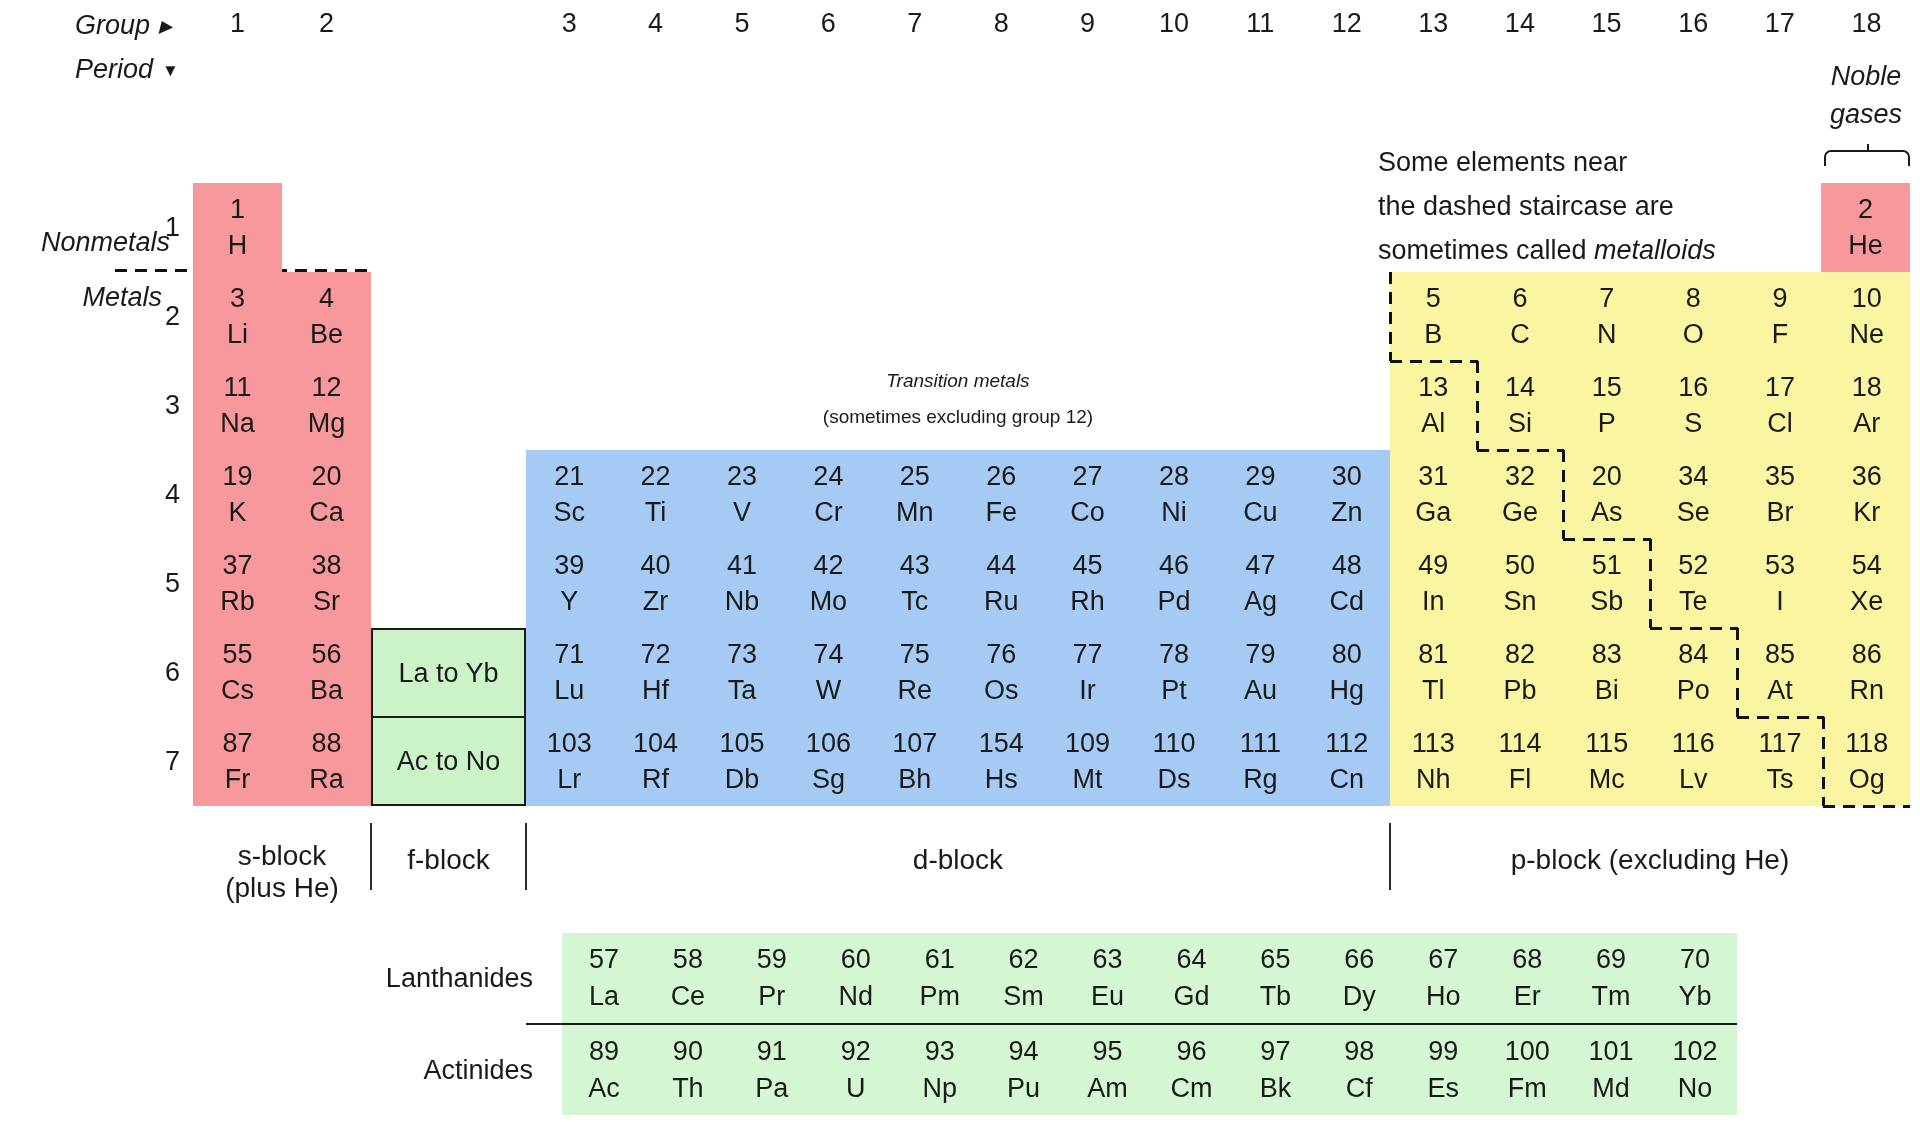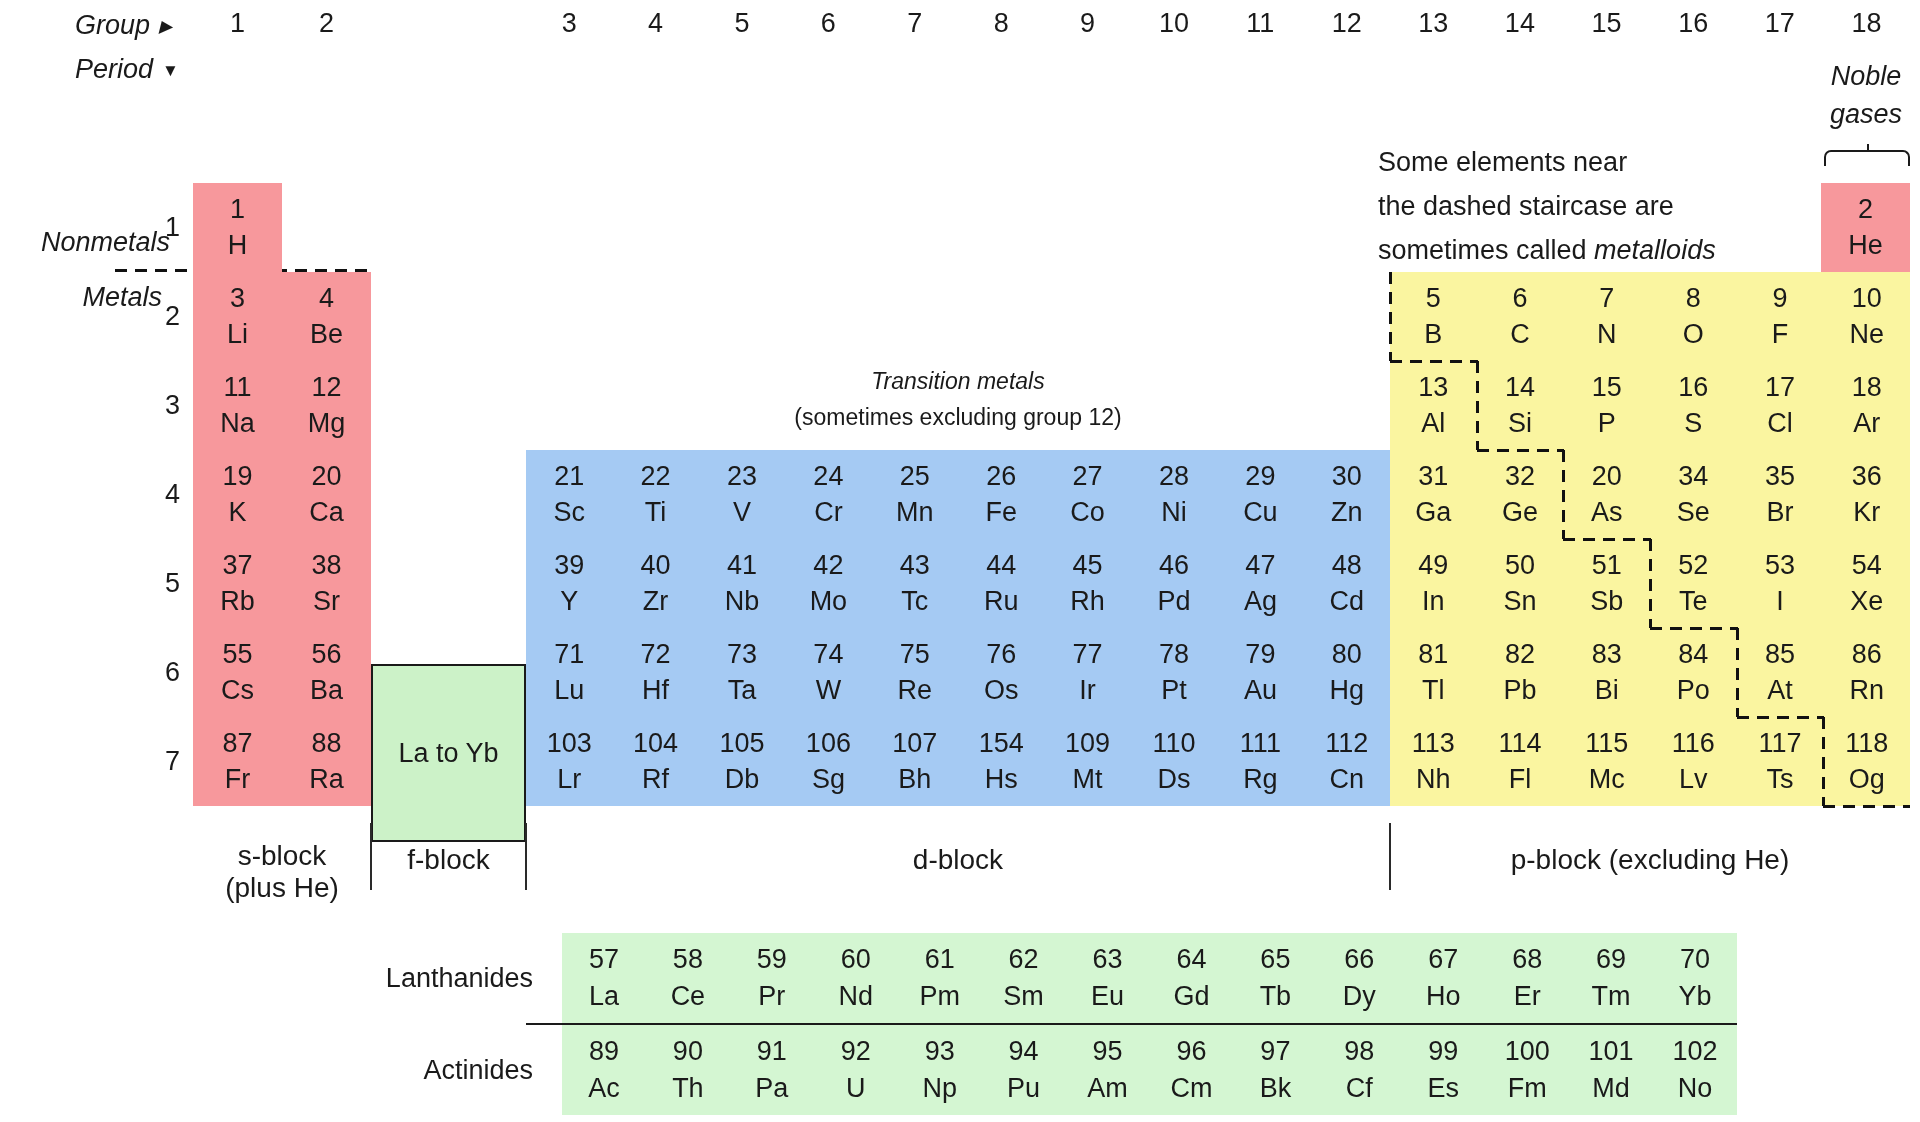--- a/index.html
+++ b/index.html
@@ -30,39 +30,39 @@
   
   .eblock{display:grid;}
   .cell{display:flex;flex-direction:column;align-items:center;justify-content:center;gap:5px;font-size:27px;line-height:1.15;}
   .s-rect{left:193px;top:272px;width:178px;height:534px;background:var(--c-s,#f7989c);grid-template-columns:repeat(2,1fr);grid-template-rows:repeat(6,1fr);}
   .d-rect{left:526px;top:450px;width:864px;height:356px;background:var(--c-d,#a5caf3);grid-template-columns:repeat(10,1fr);grid-template-rows:repeat(4,1fr);}
   .p-rect{left:1390px;top:272px;width:520px;height:534px;background:var(--c-p,#faf5a0);grid-template-columns:repeat(6,1fr);grid-template-rows:repeat(6,1fr);}
   .h-cell{left:193px;top:183px;width:89px;height:89px;background:var(--c-s,#f7989c);}
   .he-cell{left:1821px;top:183px;width:89px;height:89px;background:var(--c-s,#f7989c);}
 
   
-  .f-cells{left:371px;top:628px;width:155px;height:178px;border:2px solid #1a1a1a;box-sizing:border-box;background:var(--c-f,#ccf2c8);display:flex;flex-direction:row;margin-top:36px;}
+  .f-cells{left:371px;top:628px;width:155px;height:178px;border:2px solid #1a1a1a;box-sizing:border-box;background:var(--c-f,#ccf2c8);display:flex;flex-direction:column;}
   .f-cell{flex:1;display:flex;align-items:center;justify-content:center;font-size:27px;}
   .f-divider{height:2px;background:#1a1a1a;}
 
   
   .series-wrap{left:526px;top:933px;width:1211px;height:182px;display:flex;flex-direction:column;}
   .series-row{flex:1;display:grid;grid-template-columns:repeat(14,1fr);background:var(--c-series,#d4f6d2);margin-left:36px;}
   .series-divider{height:2px;background:#1a1a1a;}
   .series-label{font-size:27px;}
   .lan-label{left:290px;top:933px;width:223px;height:90px;text-align:right;}
   .act-label{left:290px;top:1025px;width:223px;height:90px;}
 
   
   .block-label{font-size:28px;text-align:center;}
   .sep{width:2px;height:67px;background:#2a2a2a;}
 
   
   .annot{font-size:27px;}
-  .trans-caption{left:526px;top:363px;width:864px;text-align:center;line-height:36px;font-size:23px;}
+  .trans-caption{left:526px;top:363px;width:864px;text-align:center;line-height:36px;font-size:19px;}
   .metalloid-note{left:1378px;top:140px;width:440px;line-height:44px;font-size:27px;}
   .noble-label{left:1806px;top:57px;width:120px;text-align:center;line-height:38px;font-size:27px;}
   .noble-bracket{left:1824px;top:150px;width:82px;height:14px;border-top:2px solid #1a1a1a;border-left:2px solid #1a1a1a;border-right:2px solid #1a1a1a;border-radius:7px 7px 0 0;}
   .noble-bracket .tick{position:absolute;left:50%;top:-8px;width:2px;height:8px;background:#1a1a1a;}
 
   
   .dash-h{position:absolute;height:3px;background:repeating-linear-gradient(90deg,#111 0 12px,transparent 12px 20px);}
   .dash-v{position:absolute;width:3px;background:repeating-linear-gradient(180deg,#111 0 12px,transparent 12px 20px);}
 </style>
 </head>
@@ -225,20 +225,21 @@
 
     <div class="cell">
       <div>88</div>
       <div>Ra</div>
     </div>
   </div>
 
 <div class="abs f-cells">
   <div class="f-cell">La to Yb</div>
   <div class="f-divider"></div>
+  <div class="f-cell">Ac to No</div>
 </div>
 
 <div class="abs eblock d-rect">
 
     <div class="cell">
       <div>21</div>
       <div>Sc</div>
     </div>
 
     <div class="cell">

